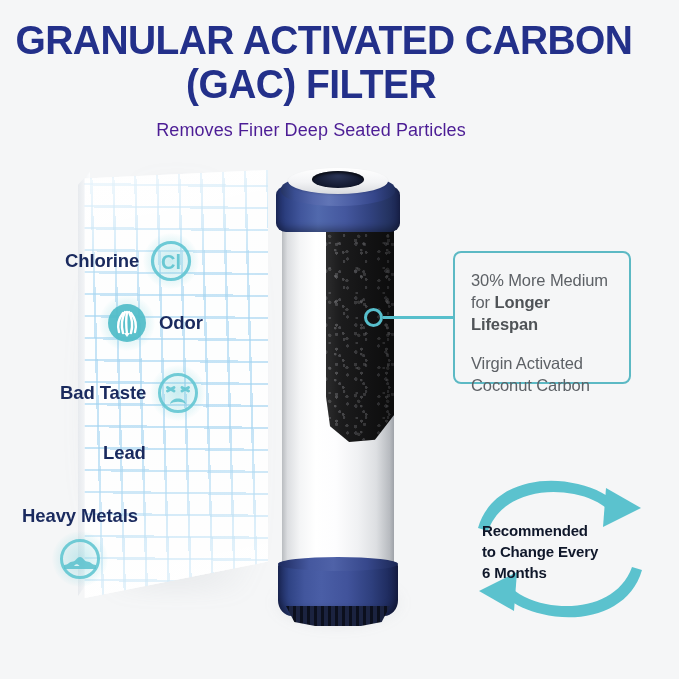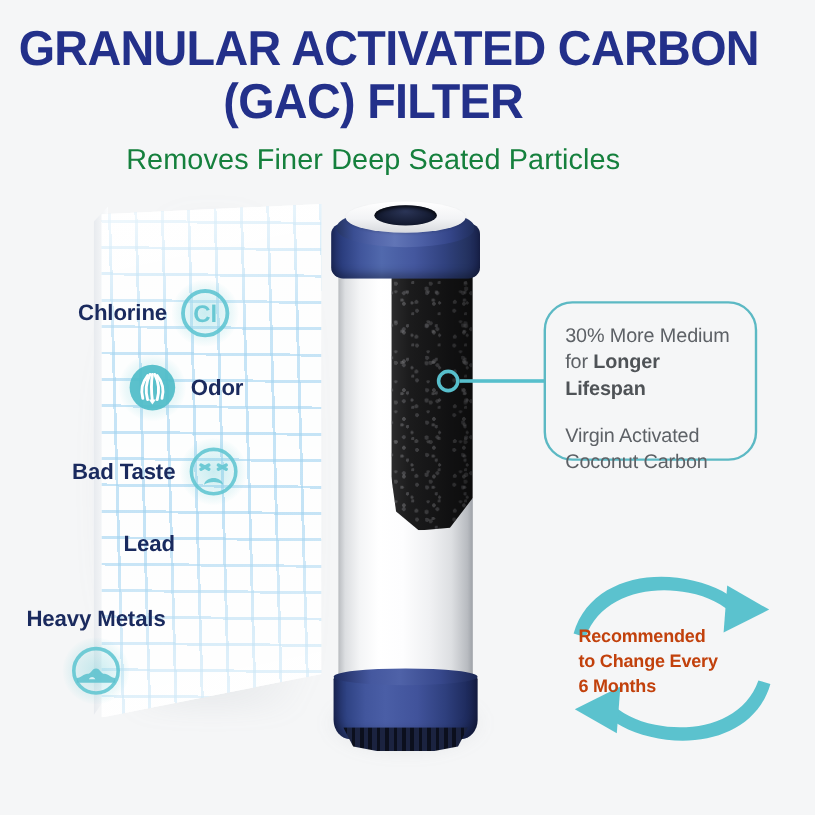--- a/index.html
+++ b/index.html
@@ -36,23 +36,23 @@
     font-weight: 700;
     font-size: 41px;
     line-height: 44px;
     letter-spacing: -0.6px;
     color: #23308a;
     transform: scaleX(0.95);
     white-space: nowrap;
   }
   .subtitle {
     margin-top: 14px;
-    font-size: 24px;
+    font-size: 18px;
     font-weight: 400;
-    color: #15803d;
+    color: #4c1d95;
     letter-spacing: 0.1px;
   }
 
   
   .mesh-wrap {
     position: absolute;
     left: 60px;
     top: 160px;
     width: 220px;
     height: 460px;
@@ -310,21 +310,21 @@
   }
 
   
   .callout {
     position: absolute;
     left: 453px;
     top: 251px;
     width: 178px;
     height: 133px;
     border: 2.6px solid #5cb9c4;
-    border-radius: 24px;
+    border-radius: 8px;
     background: #f5f6f7;
     box-sizing: border-box;
     padding: 16px 14px 0 16px;
   }
   .callout .line {
     font-size: 16.5px;
     line-height: 22px;
     color: #5d6166;
     font-weight: 400;
     letter-spacing: -0.1px;
@@ -347,21 +347,21 @@
   .cycle svg { position: absolute; left: 0; top: 0; }
   .cycle-text {
     position: absolute;
     left: 22px;
     top: 50px;
     width: 160px;
     text-align: left;
     font-size: 15px;
     line-height: 21px;
     font-weight: 700;
-    color: #c2410c;
+    color: #0f172a;
     letter-spacing: -0.15px;
   }
 </style>
 </head>
 <body>
 
 <div id="stage">
 
   <div class="header">
     <div class="title-line">GRANULAR ACTIVATED CARBON</div>

